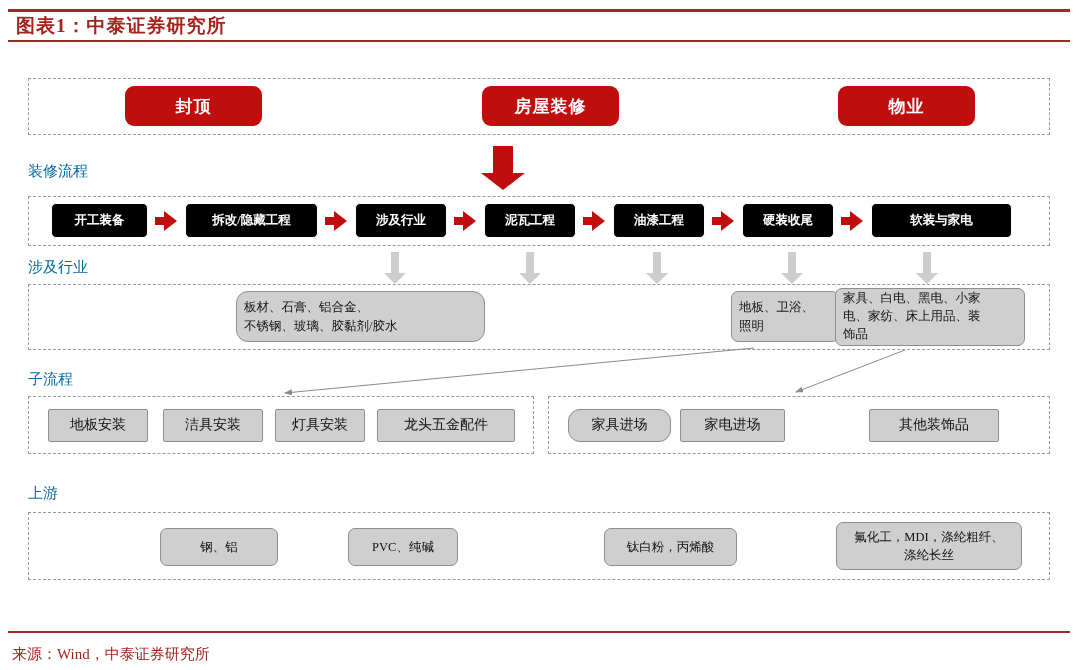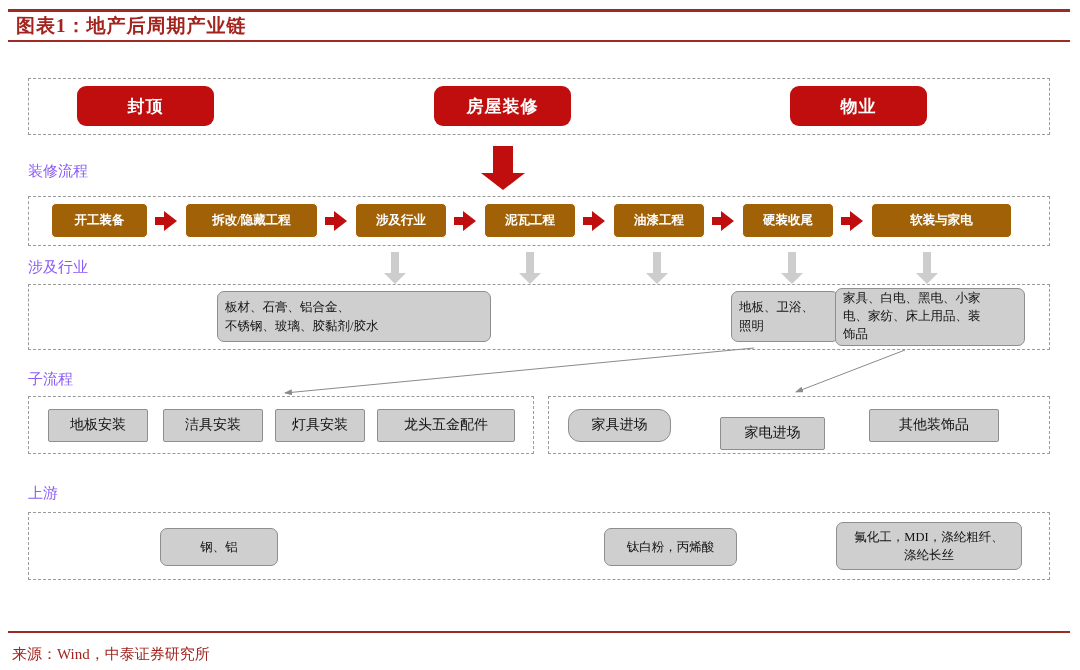--- a/index.html
+++ b/index.html
@@ -32,38 +32,39 @@
 
   
   .dashband{
     position:absolute;
     border:1px dashed #9a9a9a;
     background:transparent;
     box-sizing:border-box;
   }
   .sec-label{
     position:absolute;
-    font-size:15px;color:#8b5cf6;
+    font-size:15px;color:#0369a1;
     white-space:nowrap;
   }
   .redbox{
     position:absolute;
     background:#c00d0d;
     color:#ffffff;
     border-radius:7px;
     display:flex;align-items:center;justify-content:center;
     font-size:15px;font-weight:bold;
     box-sizing:border-box;
     text-align:center;
     letter-spacing:1px;
+    margin-left:48px;
   }
   .redbox.big{font-size:17px;border-radius:9px;}
   .procbox{
     position:absolute;
-    background:#a16207;
+    background:#000000;
     color:#ffffff;
     border:1px solid #ffffff;
     border-radius:5px;
     display:flex;align-items:center;justify-content:center;
     font-size:12.5px;font-weight:bold;
     box-sizing:border-box;
     text-align:center;
   }
   .graybox{
     position:absolute;
@@ -104,21 +105,21 @@
     border-top:17px solid #c00d0d;
   }
   .connector{position:absolute;left:0;top:0;width:1080px;height:670px;pointer-events:none;}
 </style>
 </head>
 <body>
 
 <div class="page">
 
   <div class="hdr-rule-top"></div>
-  <div class="chart-title">图表1：地产后周期产业链</div>
+  <div class="chart-title">图表1：中泰证券研究所</div>
   <div class="hdr-rule-bot"></div>
 
   <div class="dashband" style="left:28px;top:78px;width:1022px;height:57px;"></div>
 
   <div class="redbox big" style="left:77px;top:86px;width:137px;height:40px;">封顶</div>
   <div class="redbox big" style="left:434px;top:86px;width:137px;height:40px;">房屋装修</div>
   <div class="redbox big" style="left:790px;top:86px;width:137px;height:40px;">物业</div>
 
   <div class="ar-down-big" style="left:481px;top:146px;height:44px;">
     <div class="shaft" style="height:27px;"></div>
@@ -185,21 +186,21 @@
     <div class="shaft" style="height:21px;"></div>
       <div class="head" style="top:21px;"></div>
   </div>
   <div class="ar-down" style="left:916px;top:252px;height:32px;">
     <div class="shaft" style="height:21px;"></div>
       <div class="head" style="top:21px;"></div>
   </div>
 
   <div class="dashband" style="left:28px;top:284px;width:1022px;height:66px;"></div>
 
-  <div class="graybox" style="left:217px;top:291px;width:274px;height:51px;white-space:pre-line;">板材、石膏、铝合金、
+  <div class="graybox" style="left:236px;top:291px;width:249px;height:51px;white-space:pre-line;border-radius:12px;">板材、石膏、铝合金、
 不锈钢、玻璃、胶黏剂/胶水</div>
   <div class="graybox" style="left:731px;top:291px;width:108px;height:51px;white-space:pre-line;">地板、卫浴、
 照明</div>
   <div class="graybox" style="left:835px;top:288px;width:190px;height:58px;white-space:pre-line;align-items:flex-start;padding-top:0;">家具、白电、黑电、小家
 电、家纺、床上用品、装
 饰品</div>
 
   <svg class="connector">
     <defs>
       <marker id="ah" markerWidth="9" markerHeight="9" refX="7" refY="3" orient="auto">
@@ -213,28 +214,29 @@
   <div class="sec-label" style="left:28px;top:370px;">子流程</div>
 
   <div class="dashband" style="left:28px;top:396px;width:506px;height:58px;"></div>
   <div class="graybox sq" style="left:48px;top:409px;width:100px;height:33px;">地板安装</div>
   <div class="graybox sq" style="left:163px;top:409px;width:100px;height:33px;">洁具安装</div>
   <div class="graybox sq" style="left:275px;top:409px;width:90px;height:33px;">灯具安装</div>
   <div class="graybox sq" style="left:377px;top:409px;width:138px;height:33px;">龙头五金配件</div>
 
   <div class="dashband" style="left:548px;top:396px;width:502px;height:58px;"></div>
   <div class="graybox sq" style="left:568px;top:409px;width:103px;height:33px;border-radius:12px;">家具进场</div>
-  <div class="graybox sq" style="left:720px;top:409px;width:105px;height:33px;margin-top:8px;">家电进场</div>
+  <div class="graybox sq" style="left:680px;top:409px;width:105px;height:33px;">家电进场</div>
   <div class="graybox sq" style="left:869px;top:409px;width:130px;height:33px;">其他装饰品</div>
 
   <div class="sec-label" style="left:28px;top:484px;">上游</div>
 
   <div class="dashband" style="left:28px;top:512px;width:1022px;height:68px;"></div>
 
   <div class="graybox center" style="left:160px;top:528px;width:118px;height:38px;">钢、铝</div>
+  <div class="graybox center" style="left:348px;top:528px;width:110px;height:38px;">PVC、纯碱</div>
   <div class="graybox center" style="left:604px;top:528px;width:133px;height:38px;">钛白粉，丙烯酸</div>
   <div class="graybox center" style="left:836px;top:522px;width:186px;height:48px;white-space:pre-line;">氟化工，MDI，涤纶粗纤、
 涤纶长丝</div>
 
   <div class="ftr-rule"></div>
   <div class="source">来源：Wind，中泰证券研究所</div>
 
 </div>
 
 </body></html>

